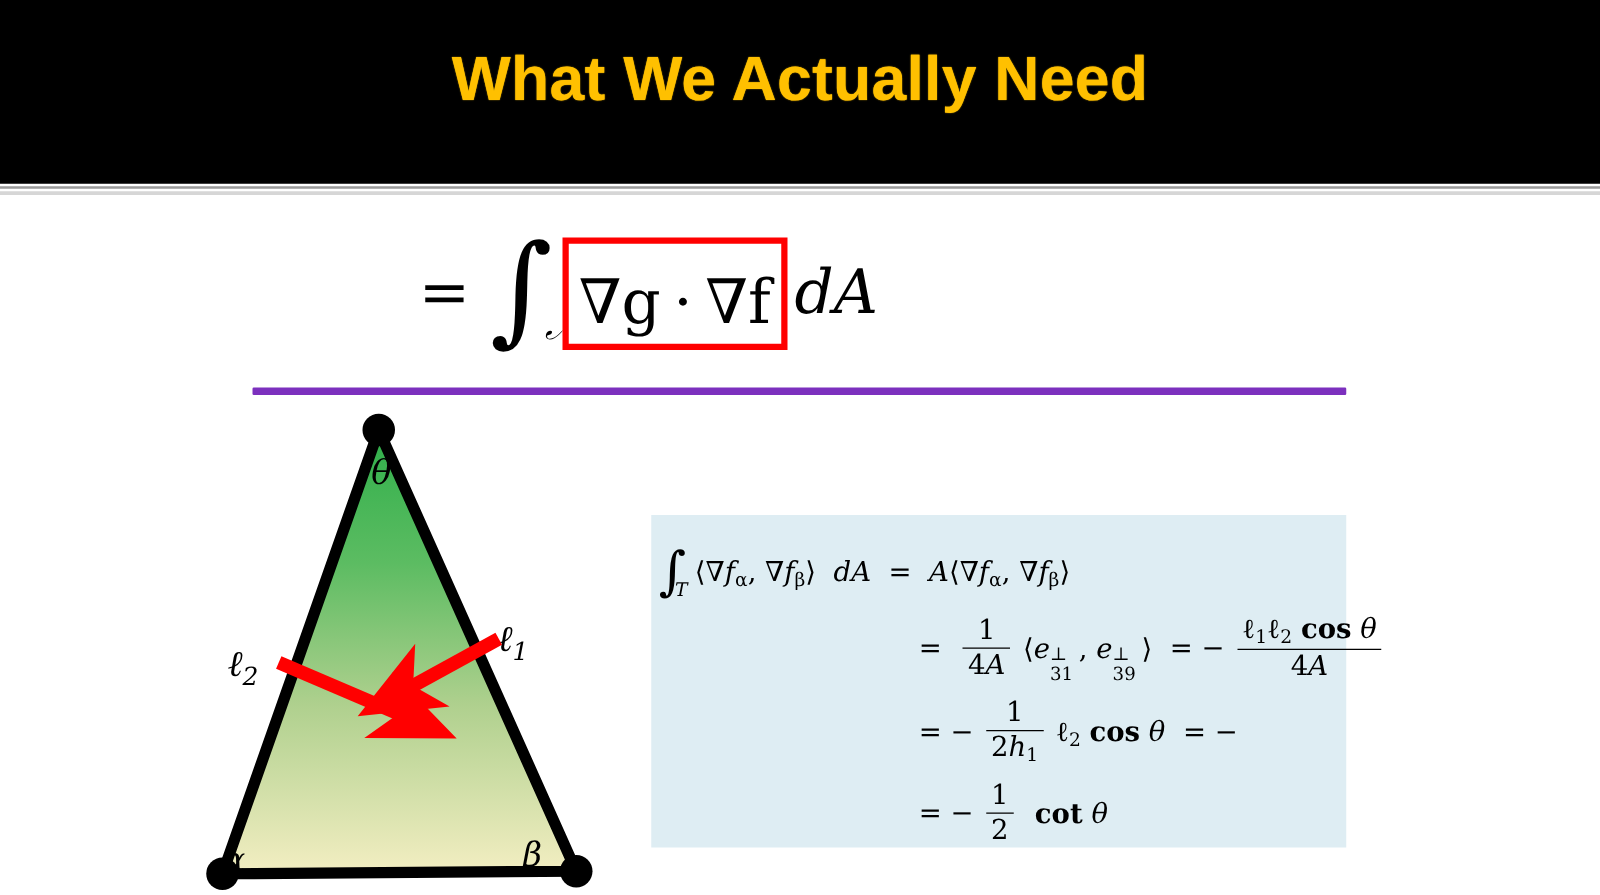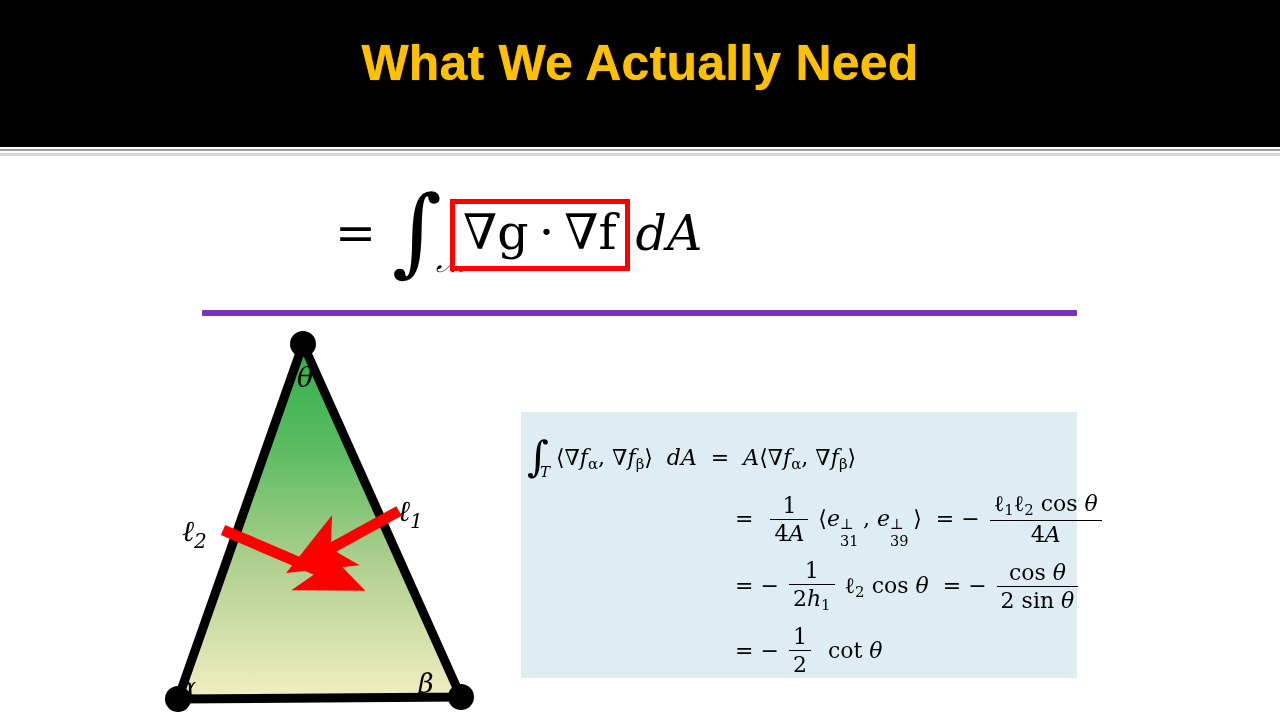--- a/index.html
+++ b/index.html
@@ -117,21 +117,21 @@
   #eq-int-sub {
     position: absolute;
     left: 44px;
     bottom: 2px;
     font-size: 30px;
     font-style: italic;
     font-family: "DejaVu Serif", serif;
   }
   #eq-box {
     border: 5px solid #FF0000;
-    padding: 2px 8px 6px 8px;
+    padding: 20px 8px 6px 8px;
     margin: 0 2px 0 6px;
     font-size: 49px;
     line-height: 1.1;
     white-space: nowrap;
     display: inline-block;
     background: #ffffff;
     position: relative;
     top: 2px;
   }
   #eq-tail {
@@ -225,21 +225,21 @@
     padding: 0 4px 1px 4px;
     border-bottom: 1.4px solid #000;
     line-height: 1.15;
   }
   .frac .den {
     display: block;
     padding: 1px 4px 0 4px;
     line-height: 1.15;
   }
   .it { font-style: italic; }
-  .up { font-style: normal; }
+  .up { font-style: normal; font-weight: bold; }
   .ssub { font-size: 0.68em; vertical-align: -0.28em; font-style: normal; }
   .stack {
     display: inline-block;
     position: relative;
     width: 1.05em;
     text-align: left;
     font-style: italic;
   }
   .stack .s-sup {
     position: absolute;
@@ -347,24 +347,20 @@
       </div>
 
       <div class="deriv-line" id="deriv-line-2">
         <span>=&nbsp;−</span>
         <span class="frac">
           <span class="num">1</span>
           <span class="den">2<span class="it">h</span><span class="ssub">1</span></span>
         </span>
         <span>ℓ<span class="ssub">2</span>&nbsp;<span class="up">cos</span>&nbsp;<span class="it">θ</span></span>
         <span>&nbsp;=&nbsp;−</span>
-        <span class="frac">
-          <span class="num"><span class="up">cos</span>&nbsp;<span class="it">θ</span></span>
-          <span class="den">2&nbsp;<span class="up">sin</span>&nbsp;<span class="it">θ</span></span>
-        </span>
       </div>
 
       <div class="deriv-line" id="deriv-line-3">
         <span>=&nbsp;−</span>
         <span class="frac">
           <span class="num">1</span>
           <span class="den">2</span>
         </span>
         <span>&nbsp;<span class="up">cot</span>&nbsp;<span class="it">θ</span></span>
       </div>

